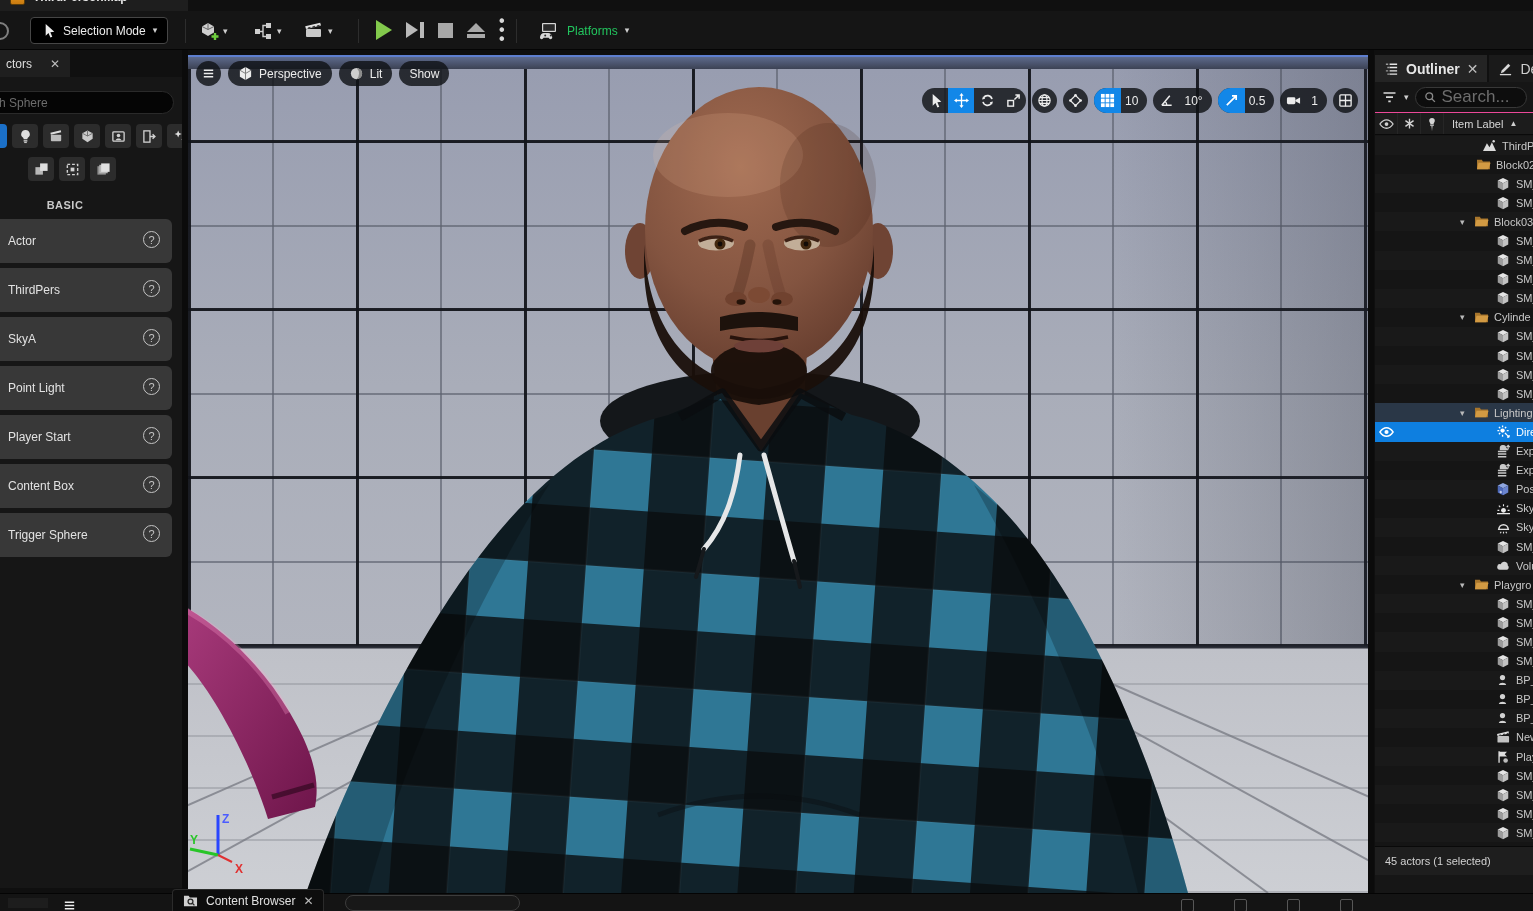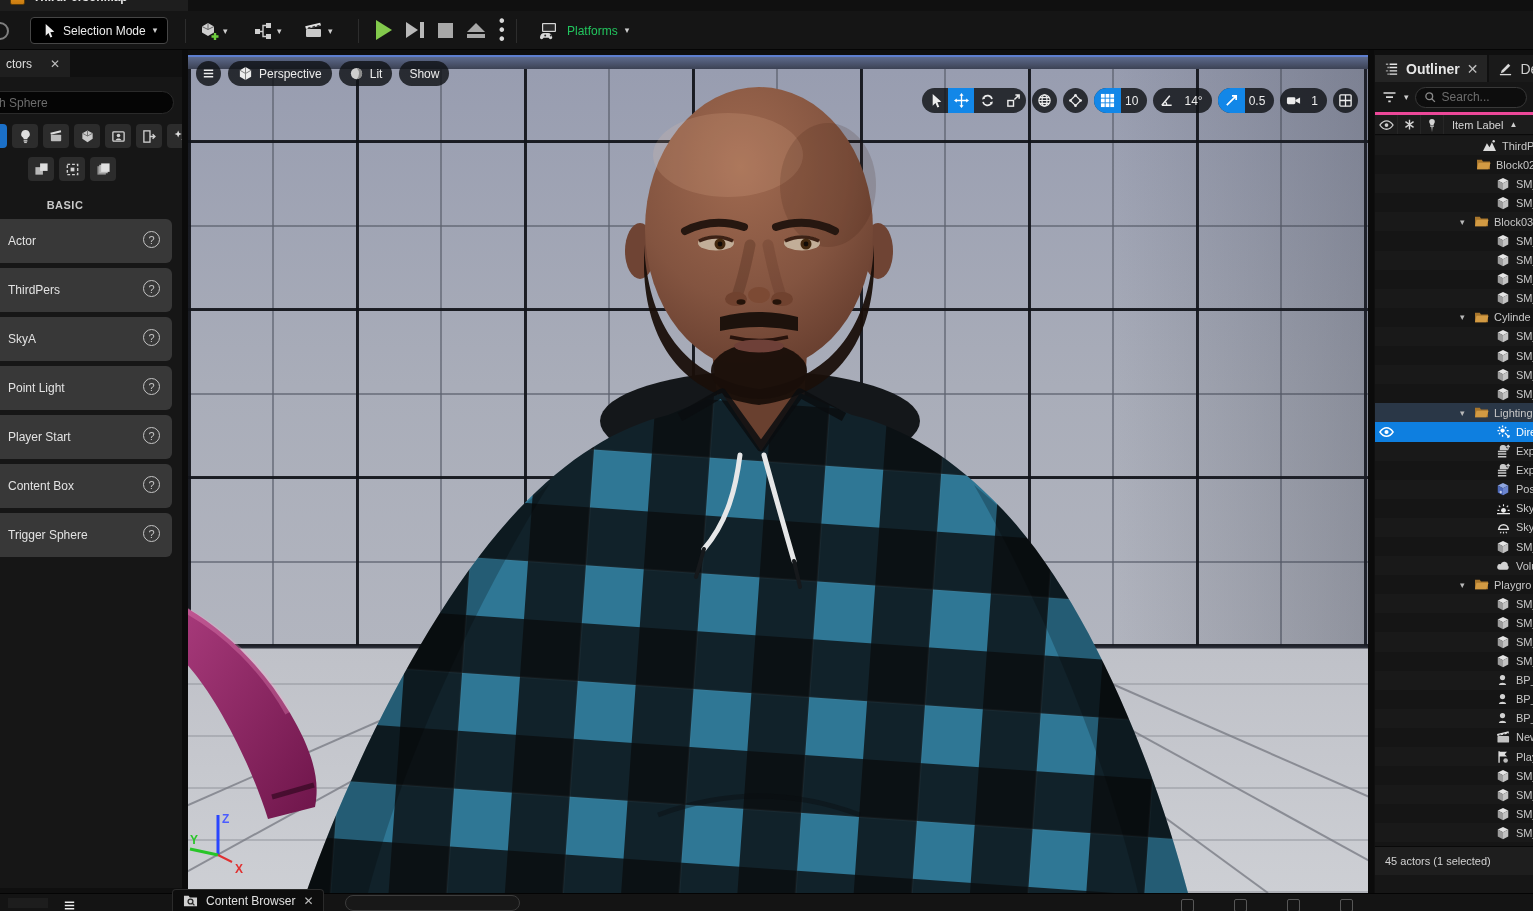--- a/index.html
+++ b/index.html
@@ -67,22 +67,22 @@
   .seg>span.on, .on-ic{background:#1287e8;}
   .snap-pill{display:flex;align-items:center;border-radius:13px;overflow:hidden;background:rgba(16,18,22,.82);height:25px;}
   .snap-pill .ic{width:27px;height:25px;display:flex;align-items:center;justify-content:center;}
   .snap-pill .val{padding:0 9px 0 4px;font-size:12px;color:#ececec;}
   
   #rightpanel{position:absolute;left:1375px;top:55px;width:158px;height:838px;background:#161616;}
   .otabs{height:27px;background:#101010;display:flex;gap:2px;}
   .otab{height:27px;background:#242424;display:flex;align-items:center;gap:7px;padding:0 9px;font-size:14px;color:#e6e6e6;font-weight:bold;}
   .otab.dim{background:#1a1a1a;font-weight:normal;color:#cfcfcf;flex:1;}
   .ofilter{height:30px;display:flex;align-items:center;gap:6px;padding:0 6px;}
-  .osearch{flex:1;height:21px;border:1px solid #383838;border-radius:11px;background:#0d0d0d;display:flex;align-items:center;gap:6px;padding:0 8px;color:#6d6d6d;font-size:12px;overflow:hidden;white-space:nowrap;}
-  .ohead{height:23px;background:#1c1c1c;border-top:3px solid #ec4899;border-bottom:1px solid #0a0a0a;display:flex;align-items:center;font-size:11px;color:#d6d6d6;}
+  .osearch{flex:1;height:21px;border:1px solid #383838;border-radius:11px;background:#0d0d0d;display:flex;align-items:center;gap:6px;padding:0 8px;color:#6d6d6d;font-size:17px;overflow:hidden;white-space:nowrap;}
+  .ohead{height:23px;background:#1c1c1c;border-top:1px solid #ec4899;border-bottom:1px solid #0a0a0a;display:flex;align-items:center;font-size:11px;color:#d6d6d6;}
   .ohead .cell{width:23px;display:flex;justify-content:center;align-items:center;border-right:1px solid #262626;height:100%;}
   .ohead .lblc{flex:1;display:flex;align-items:center;gap:6px;padding-left:8px;}
   #tree{position:absolute;left:0;top:81px;width:158px;height:727px;overflow:hidden;}
   .trow{height:19.1px;display:flex;align-items:center;font-size:11px;color:#c8c8c8;white-space:nowrap;overflow:hidden;}
   .trow.z0{background:#191919;} .trow.z1{background:#151515;}
   .trow.hl{background:#2a3747;}
   .trow.sel{background:#0e7fe0;color:#fff;}
   .trow .eyec{width:23px;flex:none;display:flex;justify-content:center;}
   .trow .ind{flex:none;}
   .trow .arr{flex:none;width:14px;font-size:9px;color:#b9b9b9;}
@@ -504,21 +504,21 @@
           </span>
         <span class="val">10</span>
       </div>
       <div class="snap-pill">
         <span class="ic">
             <svg width="15" height="15" viewBox="0 0 16 16">
               <path d="M3 13L11.5 3M3 13h10.5" stroke="#ececec" stroke-width="1.6" fill="none"></path>
               <path d="M8.3 13a5.3 5.3 0 0 0-1.5-3.6" fill="none" stroke="#ececec" stroke-width="1.4"></path>
             </svg>
           </span>
-        <span class="val">14°</span>
+        <span class="val">10°</span>
       </div>
       <div class="snap-pill">
         <span class="ic on-ic">
             <svg width="15" height="15" viewBox="0 0 16 16">
               <path d="M3 13L13 3M13 7.5V3H8.5" fill="none" stroke="#fff" stroke-width="1.8"></path>
             </svg>
           </span>
         <span class="val">0.5</span>
       </div>
       <div class="snap-pill">

